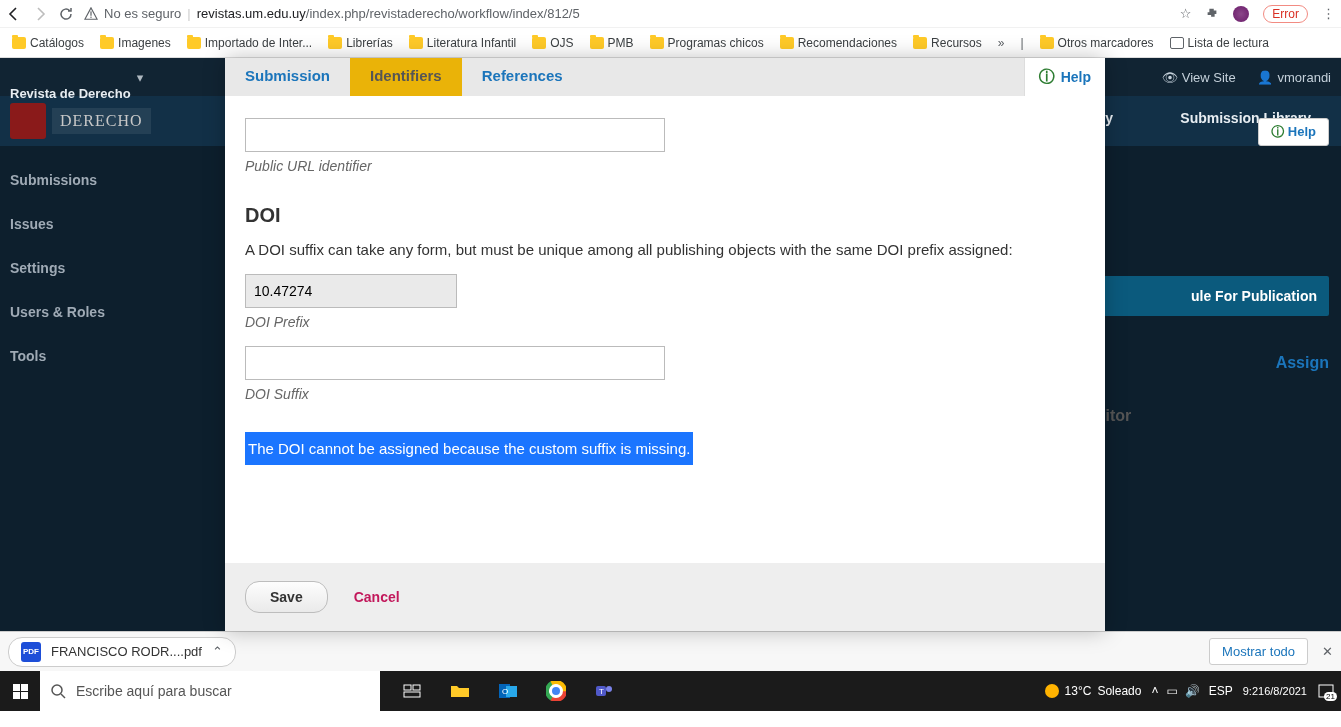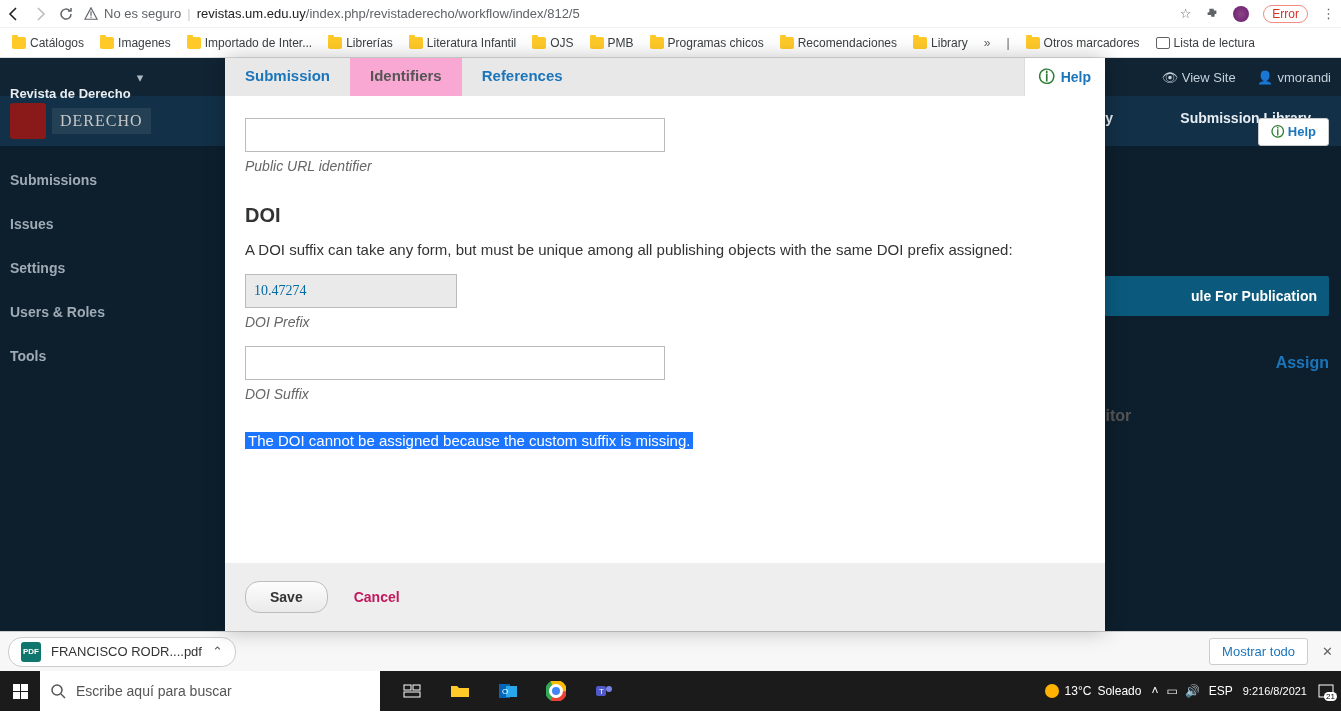--- a/index.html
+++ b/index.html
@@ -46,41 +46,41 @@
 .participants-row .assign{color:#1b75bb;font-weight:600;}
 .jed{color:#555; font-weight:600; margin-top:24px;}
 .sub-library{position:absolute; right:30px; top:52px; color:#e7edf2; font-weight:600; font-size:14px;}
 .ry-frag{position:absolute; right:228px; top:52px; color:#e7edf2; font-weight:600; font-size:14px;}
 
 
 .modal{position:absolute; left:225px; top:0; width:880px; height:573px; background:#fff; box-shadow:0 0 20px rgba(0,0,0,.25); z-index:10; display:flex; flex-direction:column;}
 .modal-tabs{display:flex; align-items:stretch; background:#e8e8e8; height:38px;}
 .mt{padding:9px 20px; font-size:15px; font-weight:600; cursor:pointer;}
 .mt.blue{color:#1b75bb;}
-.mt.active{background:#f9a8d4; color:#555;}
+.mt.active{background:#eab308; color:#555;}
 .help-box{margin-left:auto; background:#fff; border-left:1px solid #ddd; display:flex; align-items:center; padding:0 14px; gap:6px;}
 .help-box .i{color:#2e7d32; font-weight:700;}
 .help-box .t{color:#1b75bb; font-weight:600; font-size:14px;}
 .modal-body{flex:1; padding:22px 20px 10px; overflow:auto;}
 .inp{width:420px; height:34px; border:1px solid #bbb; background:#fff; padding:4px 8px; font-size:14px;}
 .inp.sm{width:212px;}
-.inp.disabled{background:#eaeaea; color:#0369a1;font-family:Liberation Serif, serif;}
+.inp.disabled{background:#eaeaea; color:#000000;}
 .hint{font-style:italic; color:#666; font-size:14px; margin-top:6px;}
 .sect-title{font-size:20px; font-weight:700; color:#333; margin-top:30px;}
 .desc{font-size:15px; color:#333; margin-top:14px;}
 .fld{margin-top:16px;}
-.error-sel{display:inline-block; background:#1b75ff; color:#fff; padding:0 3px; font-size:15px; margin-top:30px;}
+.error-sel{display:inline-block; background:#1b75ff; color:#fff; padding:8px 3px; font-size:15px; margin-top:30px;}
 .modal-footer{background:#eee; padding:18px 20px; display:flex; gap:26px; align-items:center;}
 .btn{border:1px solid #bdbdbd; background:linear-gradient(#fdfdfd,#eaeaea); padding:7px 24px; font-size:14px; font-weight:700; color:#333; border-radius:14px; cursor:pointer;}
 .cancel{color:#c2185b; font-weight:600; font-size:14px; cursor:pointer;}
 
 
 .dl-shelf{height:40px; border-top:1px solid #ccc; background:#f7f7f7; display:flex; align-items:center; padding:0 8px; font-size:13px; color:#333;}
 .dl-chip{display:flex; align-items:center; gap:10px; border:1px solid #ccc; border-radius:14px; padding:4px 12px; background:#fff;}
-.pdf-ico{width:20px;height:20px;background:#0f766e;border-radius:3px;color:#fff;font-size:8px;display:flex;align-items:center;justify-content:center;font-weight:700;}
+.pdf-ico{width:20px;height:20px;background:#1d4ed8;border-radius:3px;color:#fff;font-size:8px;display:flex;align-items:center;justify-content:center;font-weight:700;}
 .dl-chevron{color:#5f6368;}
 .dl-right{margin-left:auto; display:flex; align-items:center; gap:14px;}
 .show-all{border:1px solid #ccc;border-radius:3px;padding:5px 12px;background:#fff;color:#1b75bb;}
 
 
 .taskbar{height:40px; background:#1b1b1b; display:flex; align-items:center; color:#fff; font-size:12px;}
 .start{width:40px;height:40px;display:flex;align-items:center;justify-content:center;}
 .win-ico{display:grid;grid-template-columns:7px 7px;grid-template-rows:7px 7px;gap:1px;}
 .win-ico span{background:#fff;}
 .search-bar{flex:0 0 340px; height:40px; background:#fff; color:#555; display:flex; align-items:center; padding:0 10px; gap:10px; font-size:14px;}
@@ -167,21 +167,21 @@
   <div class="bk">
       <span class="folder-ico"></span>
       <span>Programas chicos</span>
     </div>
   <div class="bk">
       <span class="folder-ico"></span>
       <span>Recomendaciones</span>
     </div>
   <div class="bk">
       <span class="folder-ico"></span>
-      <span>Library</span>
+      <span>Recursos</span>
     </div>
   <span class="bk-sep">»</span>
   <span class="bk-sep">|</span>
   <div class="bk">
       <span class="folder-ico"></span>
       <span>Otros marcadores</span>
     </div>
   <div class="bk">
       <span class="reading-ico"></span>
       <span>Lista de lectura</span>

